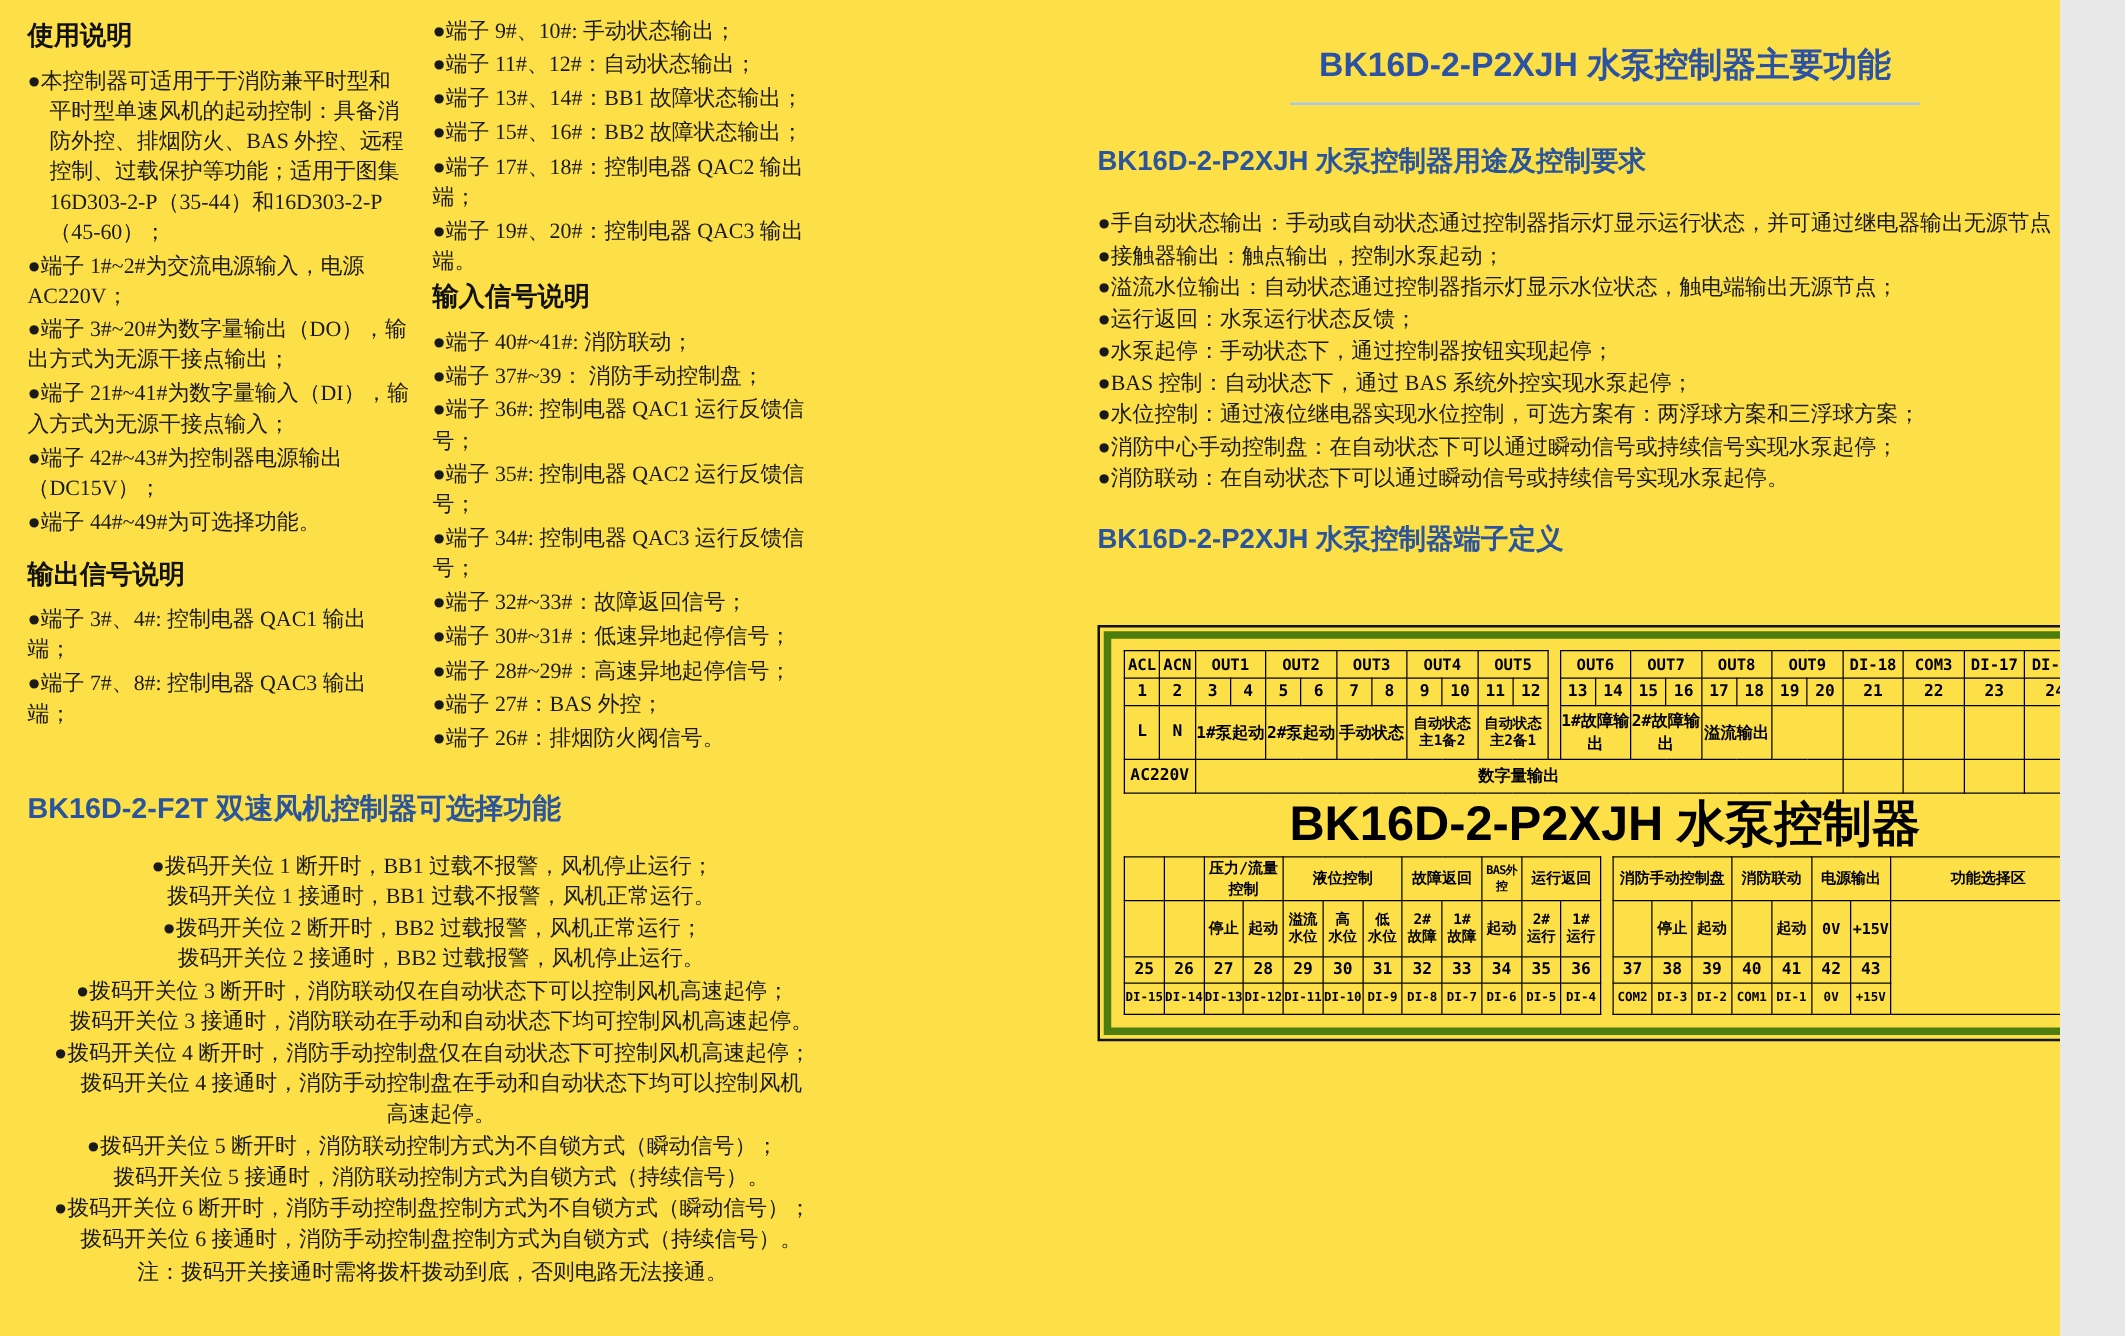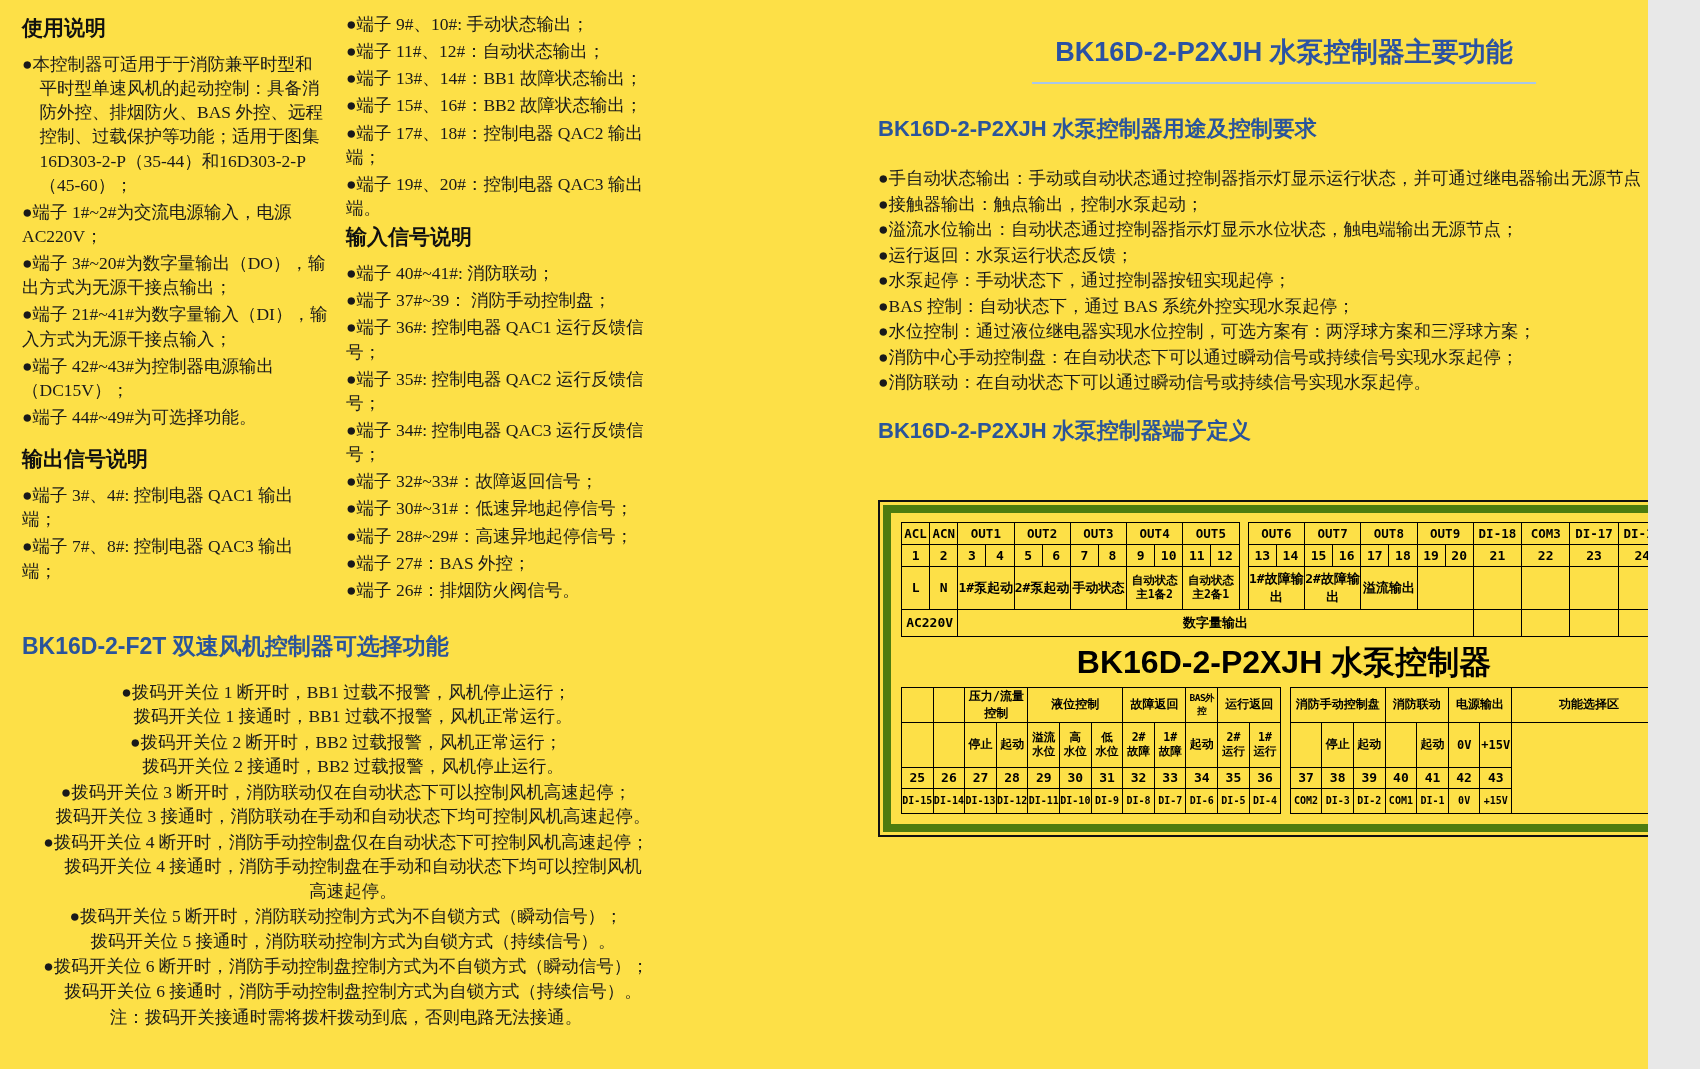--- a/index.html
+++ b/index.html
@@ -38,42 +38,42 @@
   }
   .title-rule { width:62%; margin:12px auto 0 auto; border:0; border-top:2px solid #a9c7e8; }
   .sub-blue {
     font-family:"Liberation Sans","DejaVu Sans",sans-serif;
     font-weight:bold; font-size:22px; color:#2a549b; margin:30px 0 0 0;
   }
   .r-body { margin-top:22px; font-size:17.5px; line-height:1.46; }
   .r-body p { margin:0; }
   
   .tframe { margin-top:54px; border:2px solid #111; }
-  .tframe2 { border:8px solid #4d7c0f; margin:3px; padding:9px 10px 10px 10px; }
+  .tframe2 { border:6px solid #4d7c0f; margin:3px; padding:9px 10px 10px 10px; }
   table.term {
     width:100%; border-collapse:collapse; table-layout:fixed;
     font-family:"DejaVu Sans Mono","Liberation Sans",sans-serif; font-weight:bold; color:#000;
   }
   table.term td, table.term th { border:1.5px solid #000; text-align:center; vertical-align:middle; padding:0; overflow:hidden; }
   table.term .gap { border:none; }
   col.n { width:3.64%; } col.g { width:1.2%; } col.w { width:6.25%; }
   col.n2 { width:4.0%; } col.w2 { width:19.6%; }
   tr.r-lab  td, tr.r-lab  th { height:21px; font-size:12.5px; }
   tr.r-num  td { height:21px; font-size:13px; }
   tr.r-desc td { height:42px; font-size:13px; }
   tr.r-pow  td { height:26px; font-size:13px; }
   tr.r-grp  th, tr.r-grp td { height:25px; font-size:12px; }
   tr.r-sub  td { height:44px; font-size:12px; }
   tr.r-num2 td { height:20px; font-size:13px; }
   tr.r-di   td { height:24px; font-size:10px; }
   .two { white-space:pre-line; font-size:11.5px !important; line-height:1.2; }
   .bas { font-size:9.5px !important; letter-spacing:-0.5px; }
   .tcaption {
     text-align:center; font-family:"Liberation Sans","DejaVu Sans",sans-serif;
-    font-weight:bold; font-size:32px; color:#000; height:50px; line-height:50px;
+    font-weight:bold; font-size:39px; color:#000; height:50px; line-height:50px;
   }
 </style>
 </head>
 <body>
 
 <div class="page">
 
   <div class="left-half">
     <div class="twocol">
       <div class="colA body-txt">

